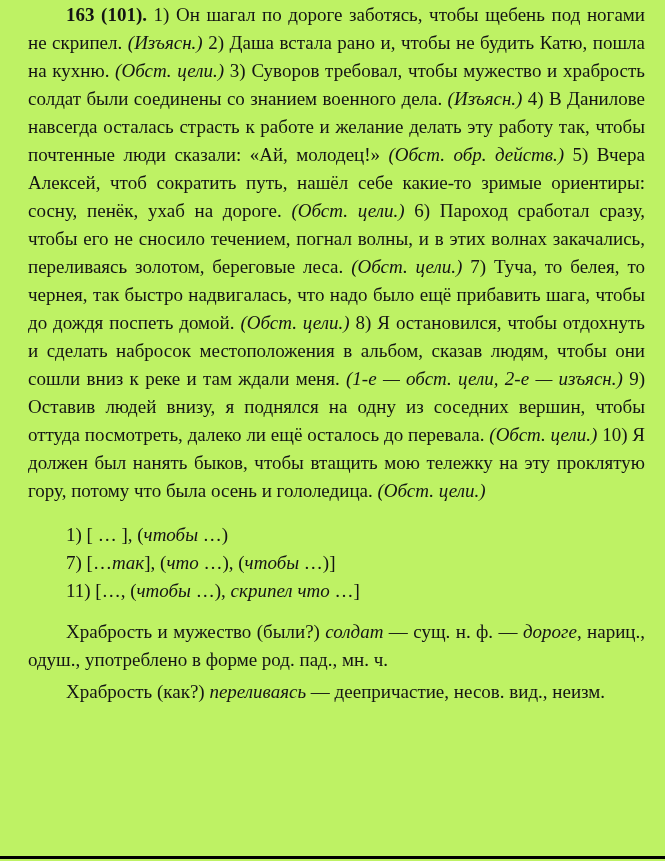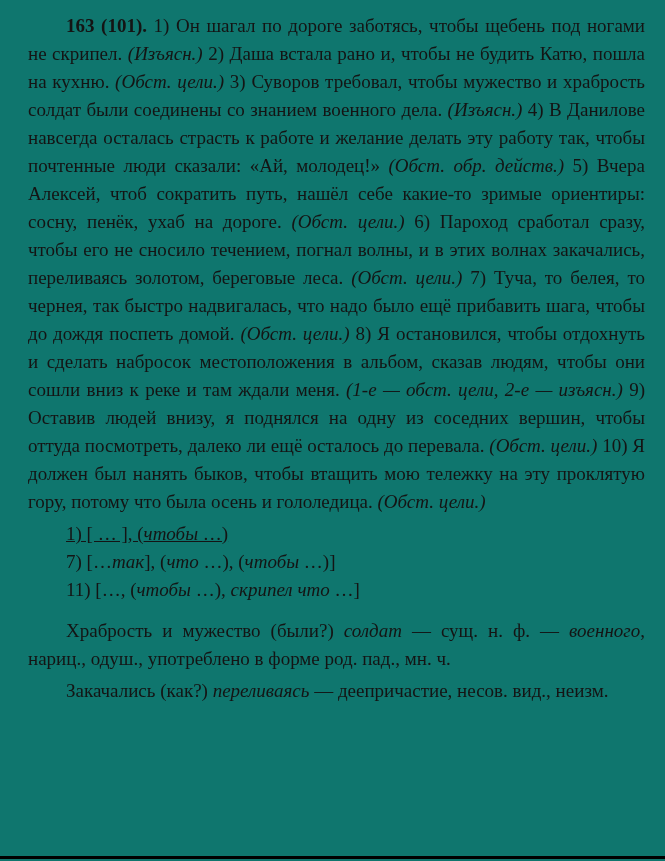--- a/index.html
+++ b/index.html
@@ -9,38 +9,38 @@
   body {
     width: 665px;
     height: 861px;
     overflow: hidden;
     font-family: "Liberation Serif", "DejaVu Serif", serif;
   }
   .page {
     position: relative;
     width: 665px;
     height: 861px;
-    background: #0f766e;
+    background: #bef264;
     color: #141414;
-    padding: 12px 20px 0 28px;
+    padding: 1px 20px 0 28px;
   }
   .doc p {
     font-size: 19px;
     line-height: 28px;
     text-align: justify;
   }
   .doc p.indent {
     text-indent: 38px;
   }
   .doc p.scheme {
     margin-left: 38px;
     text-align: left;
     text-indent: 0;
   }
-  .doc p.first-scheme { margin-top: 4px; text-decoration: underline; }
+  .doc p.first-scheme { margin-top: 16px; }
   .doc p.spaced     { margin-top: 13px; }
   .doc p.spaced-sm  { margin-top: 4px; }
   .bottom-rule {
     position: absolute;
     left: 0;
     right: 0;
     bottom: 2px;
     height: 3px;
     background: #000;
   }
@@ -49,17 +49,17 @@
 </style>
 </head>
 <body>
 
 <div class="page">
   <div class="doc">
       <p class="indent"><span class="run-b ">163 (101).</span><span class=""> 1) Он шагал по дороге заботясь, чтобы щебень под ногами не скрипел. </span><span class="run-i">(Изъясн.)</span><span class=""> 2) Даша встала рано и, чтобы не будить Катю, пошла на кухню. </span><span class="run-i">(Обст. цели.)</span><span class=""> 3) Суворов требовал, чтобы мужество и храбрость солдат были соединены со знанием военного дела. </span><span class="run-i">(Изъясн.)</span><span class=""> 4) В Данилове навсегда осталась страсть к работе и желание делать эту работу так, чтобы почтенные люди сказали: «Ай, молодец!» </span><span class="run-i">(Обст. обр. действ.)</span><span class=""> 5) Вчера Алексей, чтоб сократить путь, нашёл себе какие-то зримые ориентиры: сосну, пенёк, ухаб на дороге. </span><span class="run-i">(Обст. цели.)</span><span class=""> 6) Пароход сработал сразу, чтобы его не сносило течением, погнал волны, и в этих волнах закачались, переливаясь золотом, береговые леса. </span><span class="run-i">(Обст. цели.)</span><span class=""> 7) Туча, то белея, то чернея, так быстро надвигалась, что надо было ещё прибавить шага, чтобы до дождя поспеть домой. </span><span class="run-i">(Обст. цели.)</span><span class=""> 8) Я остановился, чтобы отдохнуть и сделать набросок местоположения в альбом, сказав людям, чтобы они сошли вниз к реке и там ждали меня. </span><span class="run-i">(1-е — обст. цели, 2-е — изъясн.)</span><span class=""> 9) Оставив людей внизу, я поднялся на одну из соседних вершин, чтобы оттуда посмотреть, далеко ли ещё осталось до перевала. </span><span class="run-i">(Обст. цели.)</span><span class=""> 10) Я должен был нанять быков, чтобы втащить мою тележку на эту проклятую гору, потому что была осень и гололедица. </span><span class="run-i">(Обст. цели.)</span></p>
       <p class="scheme first-scheme"><span class="">1) [ … ], (</span><span class="run-i">чтобы</span><span class=""> …)</span></p>
       <p class="scheme"><span class="">7) […</span><span class="run-i">так</span><span class="">], (</span><span class="run-i">что</span><span class=""> …), (</span><span class="run-i">чтобы</span><span class=""> …)]</span></p>
       <p class="scheme"><span class="">11) […, (</span><span class="run-i">чтобы</span><span class=""> …), </span><span class="run-i">скрипел что</span><span class=""> …]</span></p>
-      <p class="indent spaced"><span class="">Храбрость и мужество (были?) </span><span class="run-i">солдат</span><span class=""> — сущ. н. ф. — </span><span class="run-i">военного</span><span class="">, нариц., одуш., употреблено в форме род. пад., мн. ч.</span></p>
-      <p class="indent spaced-sm"><span class="">Закачались (как?) </span><span class="run-i">переливаясь</span><span class=""> — деепричастие, несов. вид., неизм.</span></p>
+      <p class="indent spaced"><span class="">Храбрость и мужество (были?) </span><span class="run-i">солдат</span><span class=""> — сущ. н. ф. — </span><span class="run-i">дороге</span><span class="">, нариц., одуш., употреблено в форме род. пад., мн. ч.</span></p>
+      <p class="indent spaced-sm"><span class="">Храбрость (как?) </span><span class="run-i">переливаясь</span><span class=""> — деепричастие, несов. вид., неизм.</span></p>
     </div>
   <div class="bottom-rule"></div>
 </div>
 
 </body></html>

